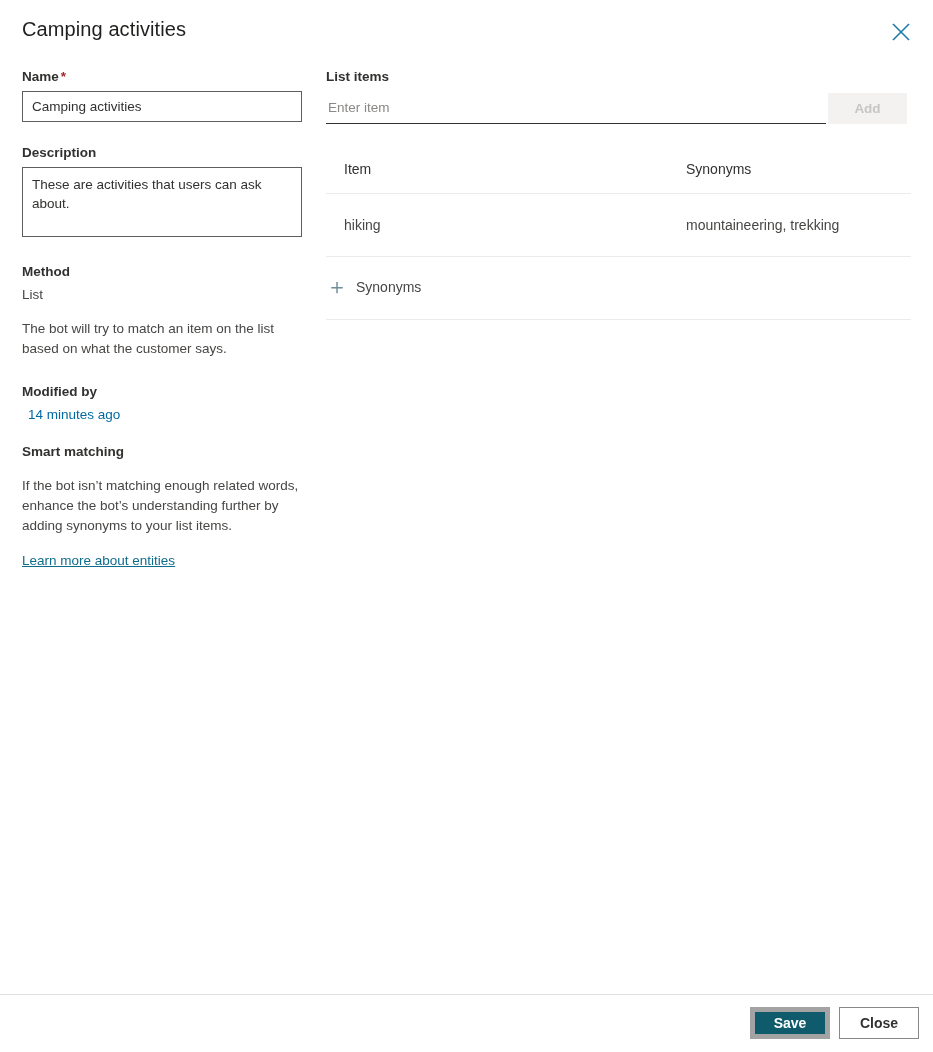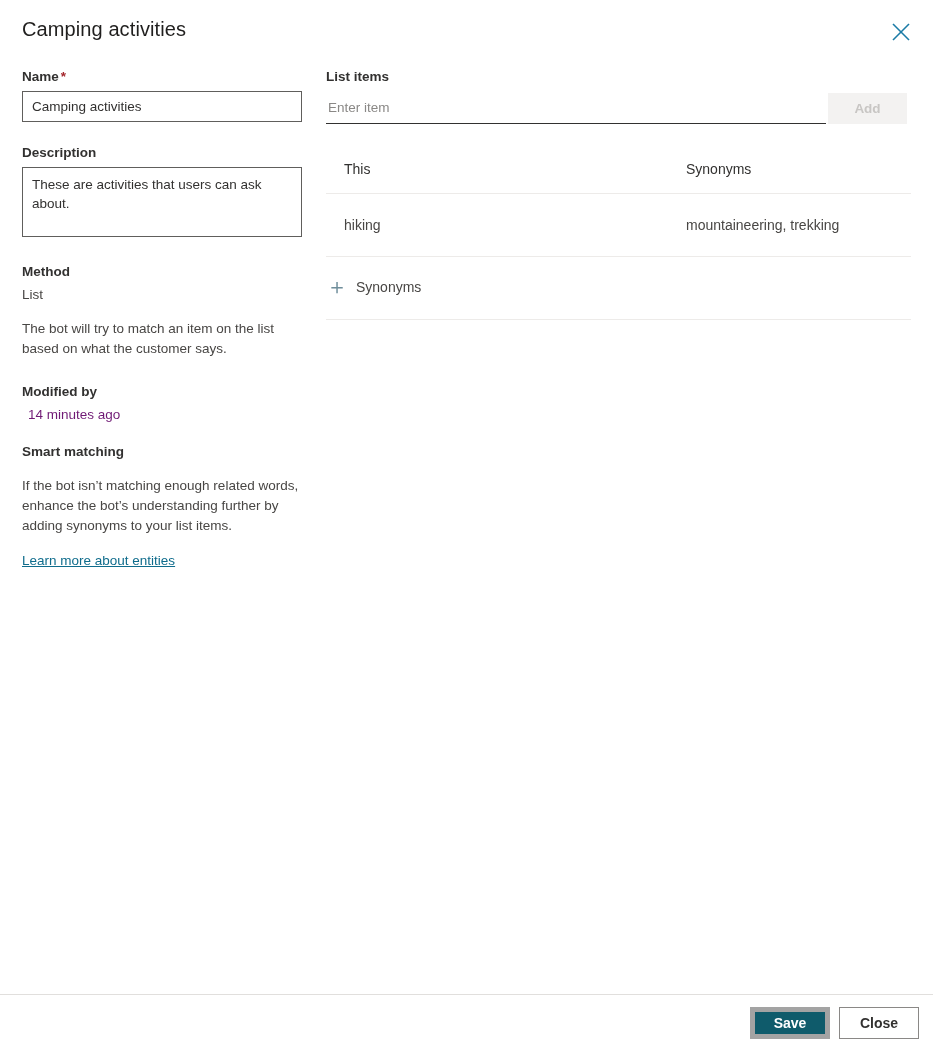--- a/index.html
+++ b/index.html
@@ -98,21 +98,21 @@
     color: #323130;
     line-height: 18px;
   }
   .body-text {
     font-size: 13.5px;
     color: #484644;
     line-height: 20px;
   }
   .body-text-dark {
     font-size: 13.5px;
-    color: #701a75;
+    color: #0369a1;
     line-height: 20px;
   }
   .toggle-row {
     display: flex;
     align-items: center;
     gap: 10px;
   }
   .toggle {
     width: 40px;
     height: 20px;
@@ -321,21 +321,21 @@
   <div class="listitems-label">List items</div>
 
   <div class="add-row">
     <input class="underline-input" type="text" placeholder="Enter item" style="">
     <button class="add-btn">Add</button>
   </div>
 
   <div class="list-table">
 
     <div class="lt-row lt-header">
-      <div class="lt-cell item-col">This</div>
+      <div class="lt-cell item-col">Item</div>
       <div class="lt-cell syn-col">Synonyms</div>
     </div>
 
     <div class="lt-row lt-body-row">
       <div class="lt-cell item-col">hiking</div>
       <div class="lt-cell syn-col">mountaineering, trekking</div>
     </div>
 
     <div class="lt-row lt-body-row">
       <div class="lt-cell syn-col">

